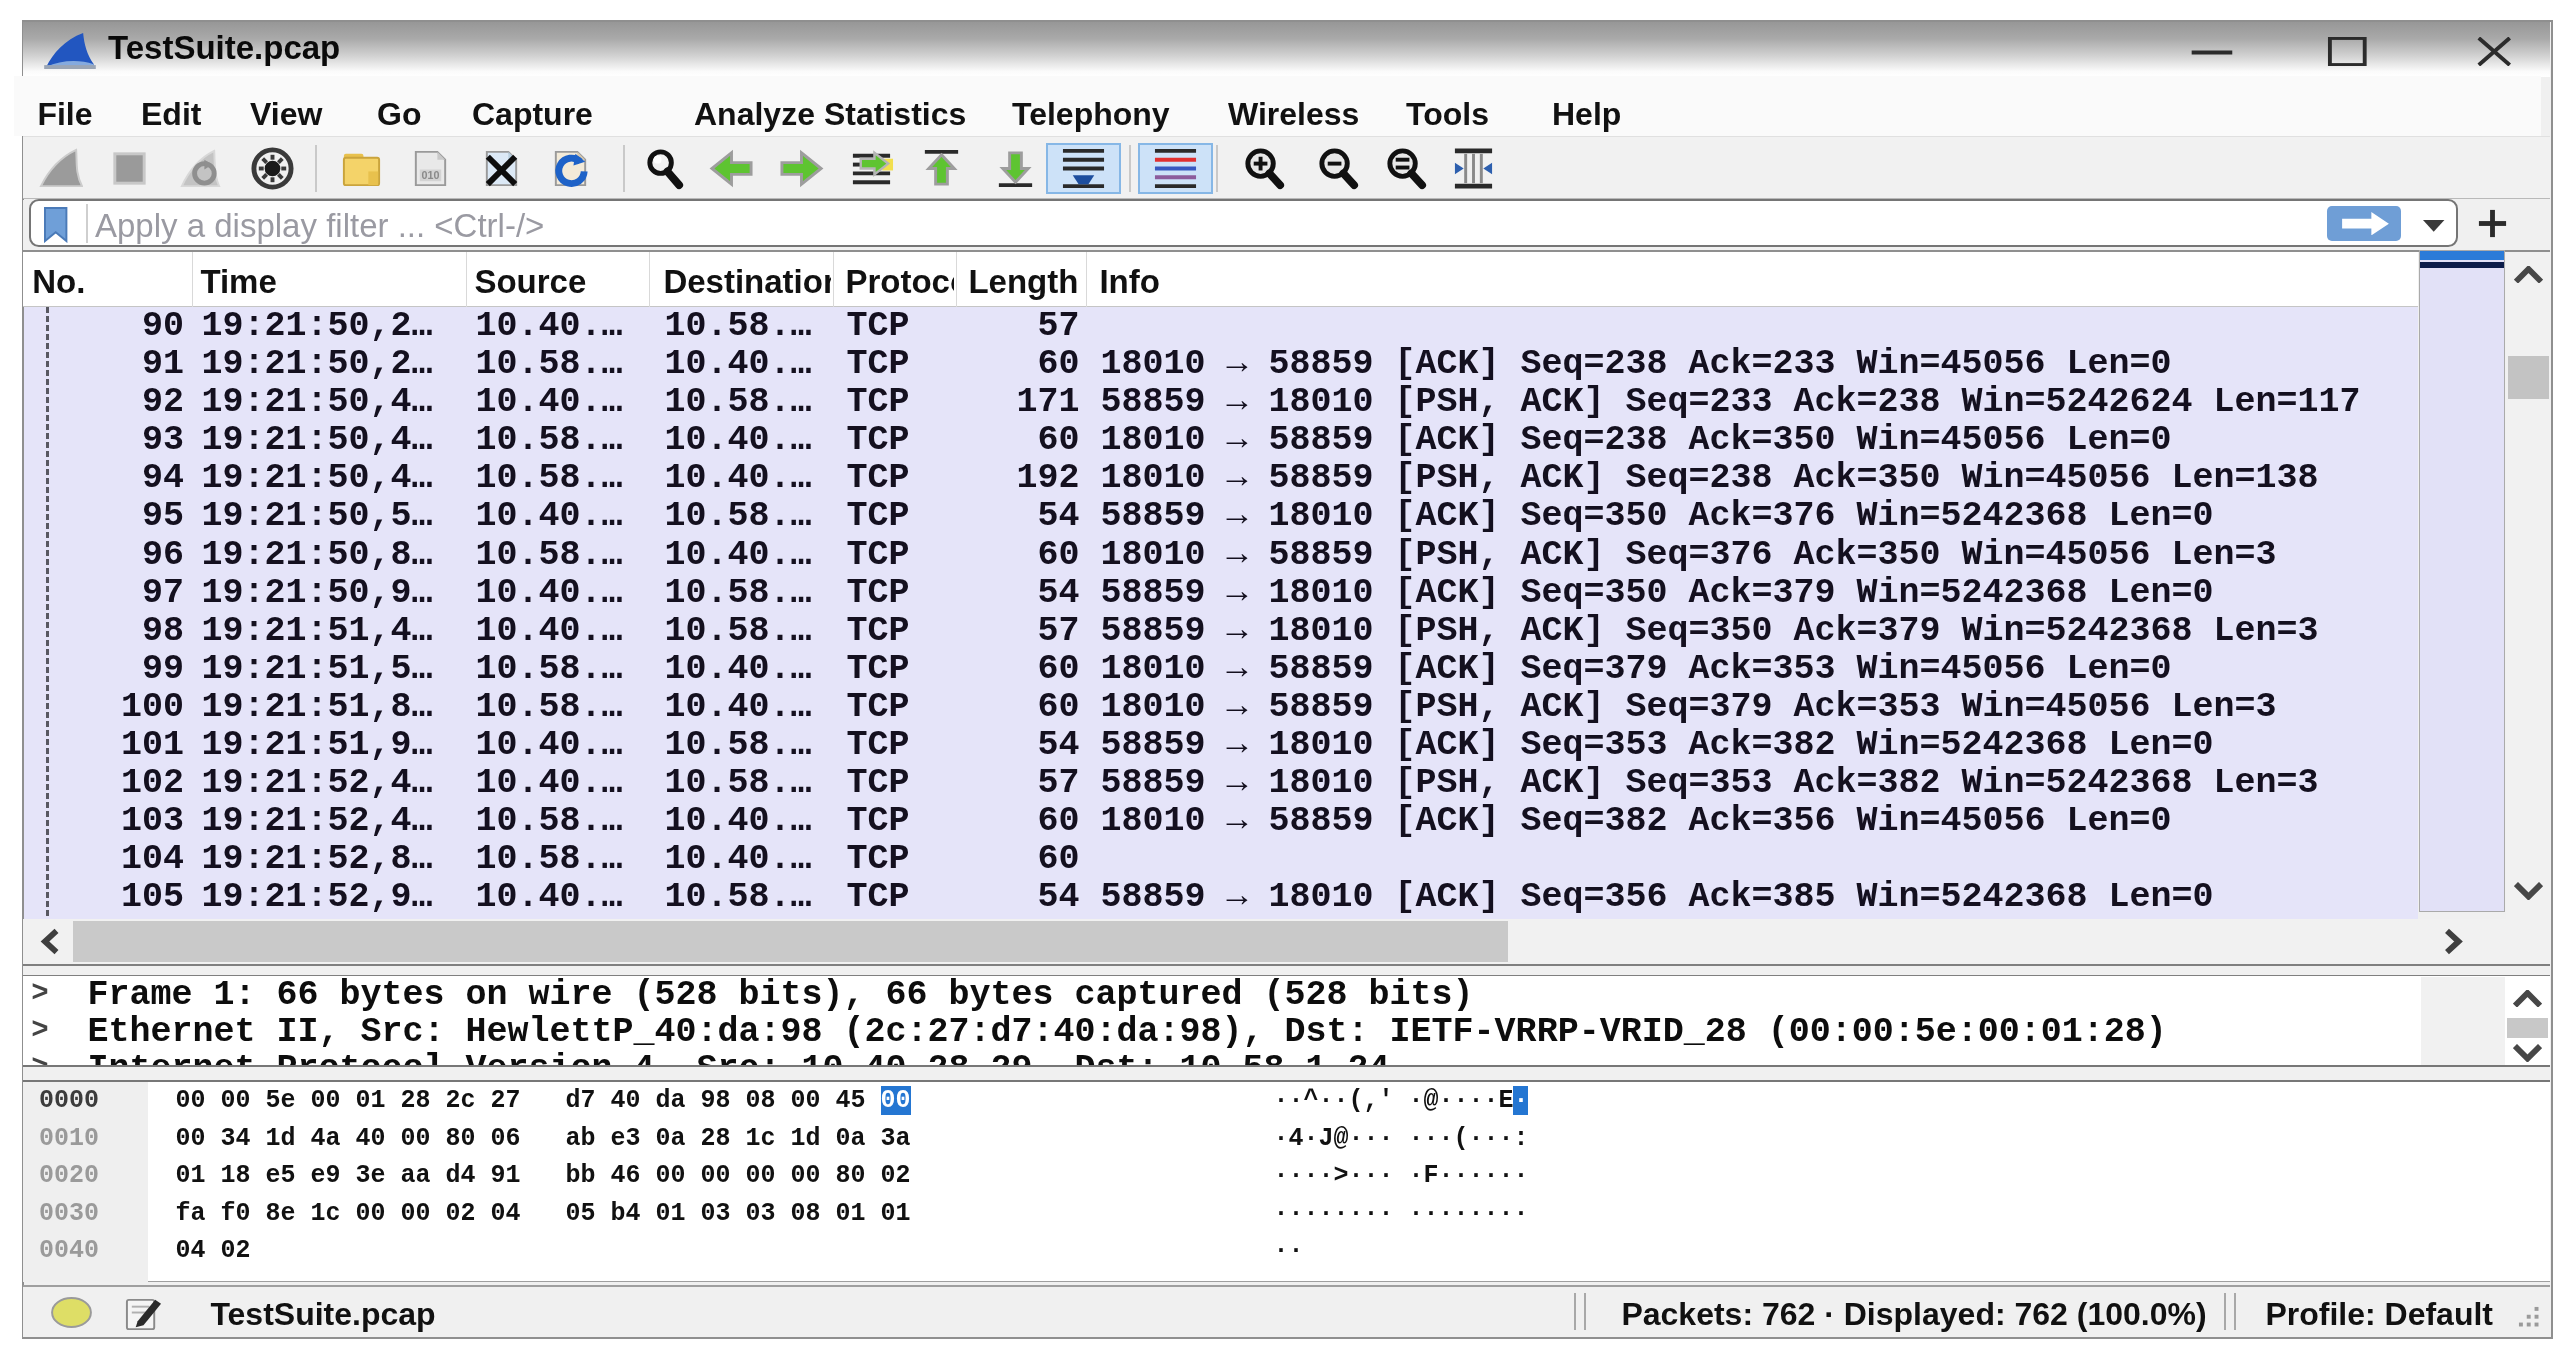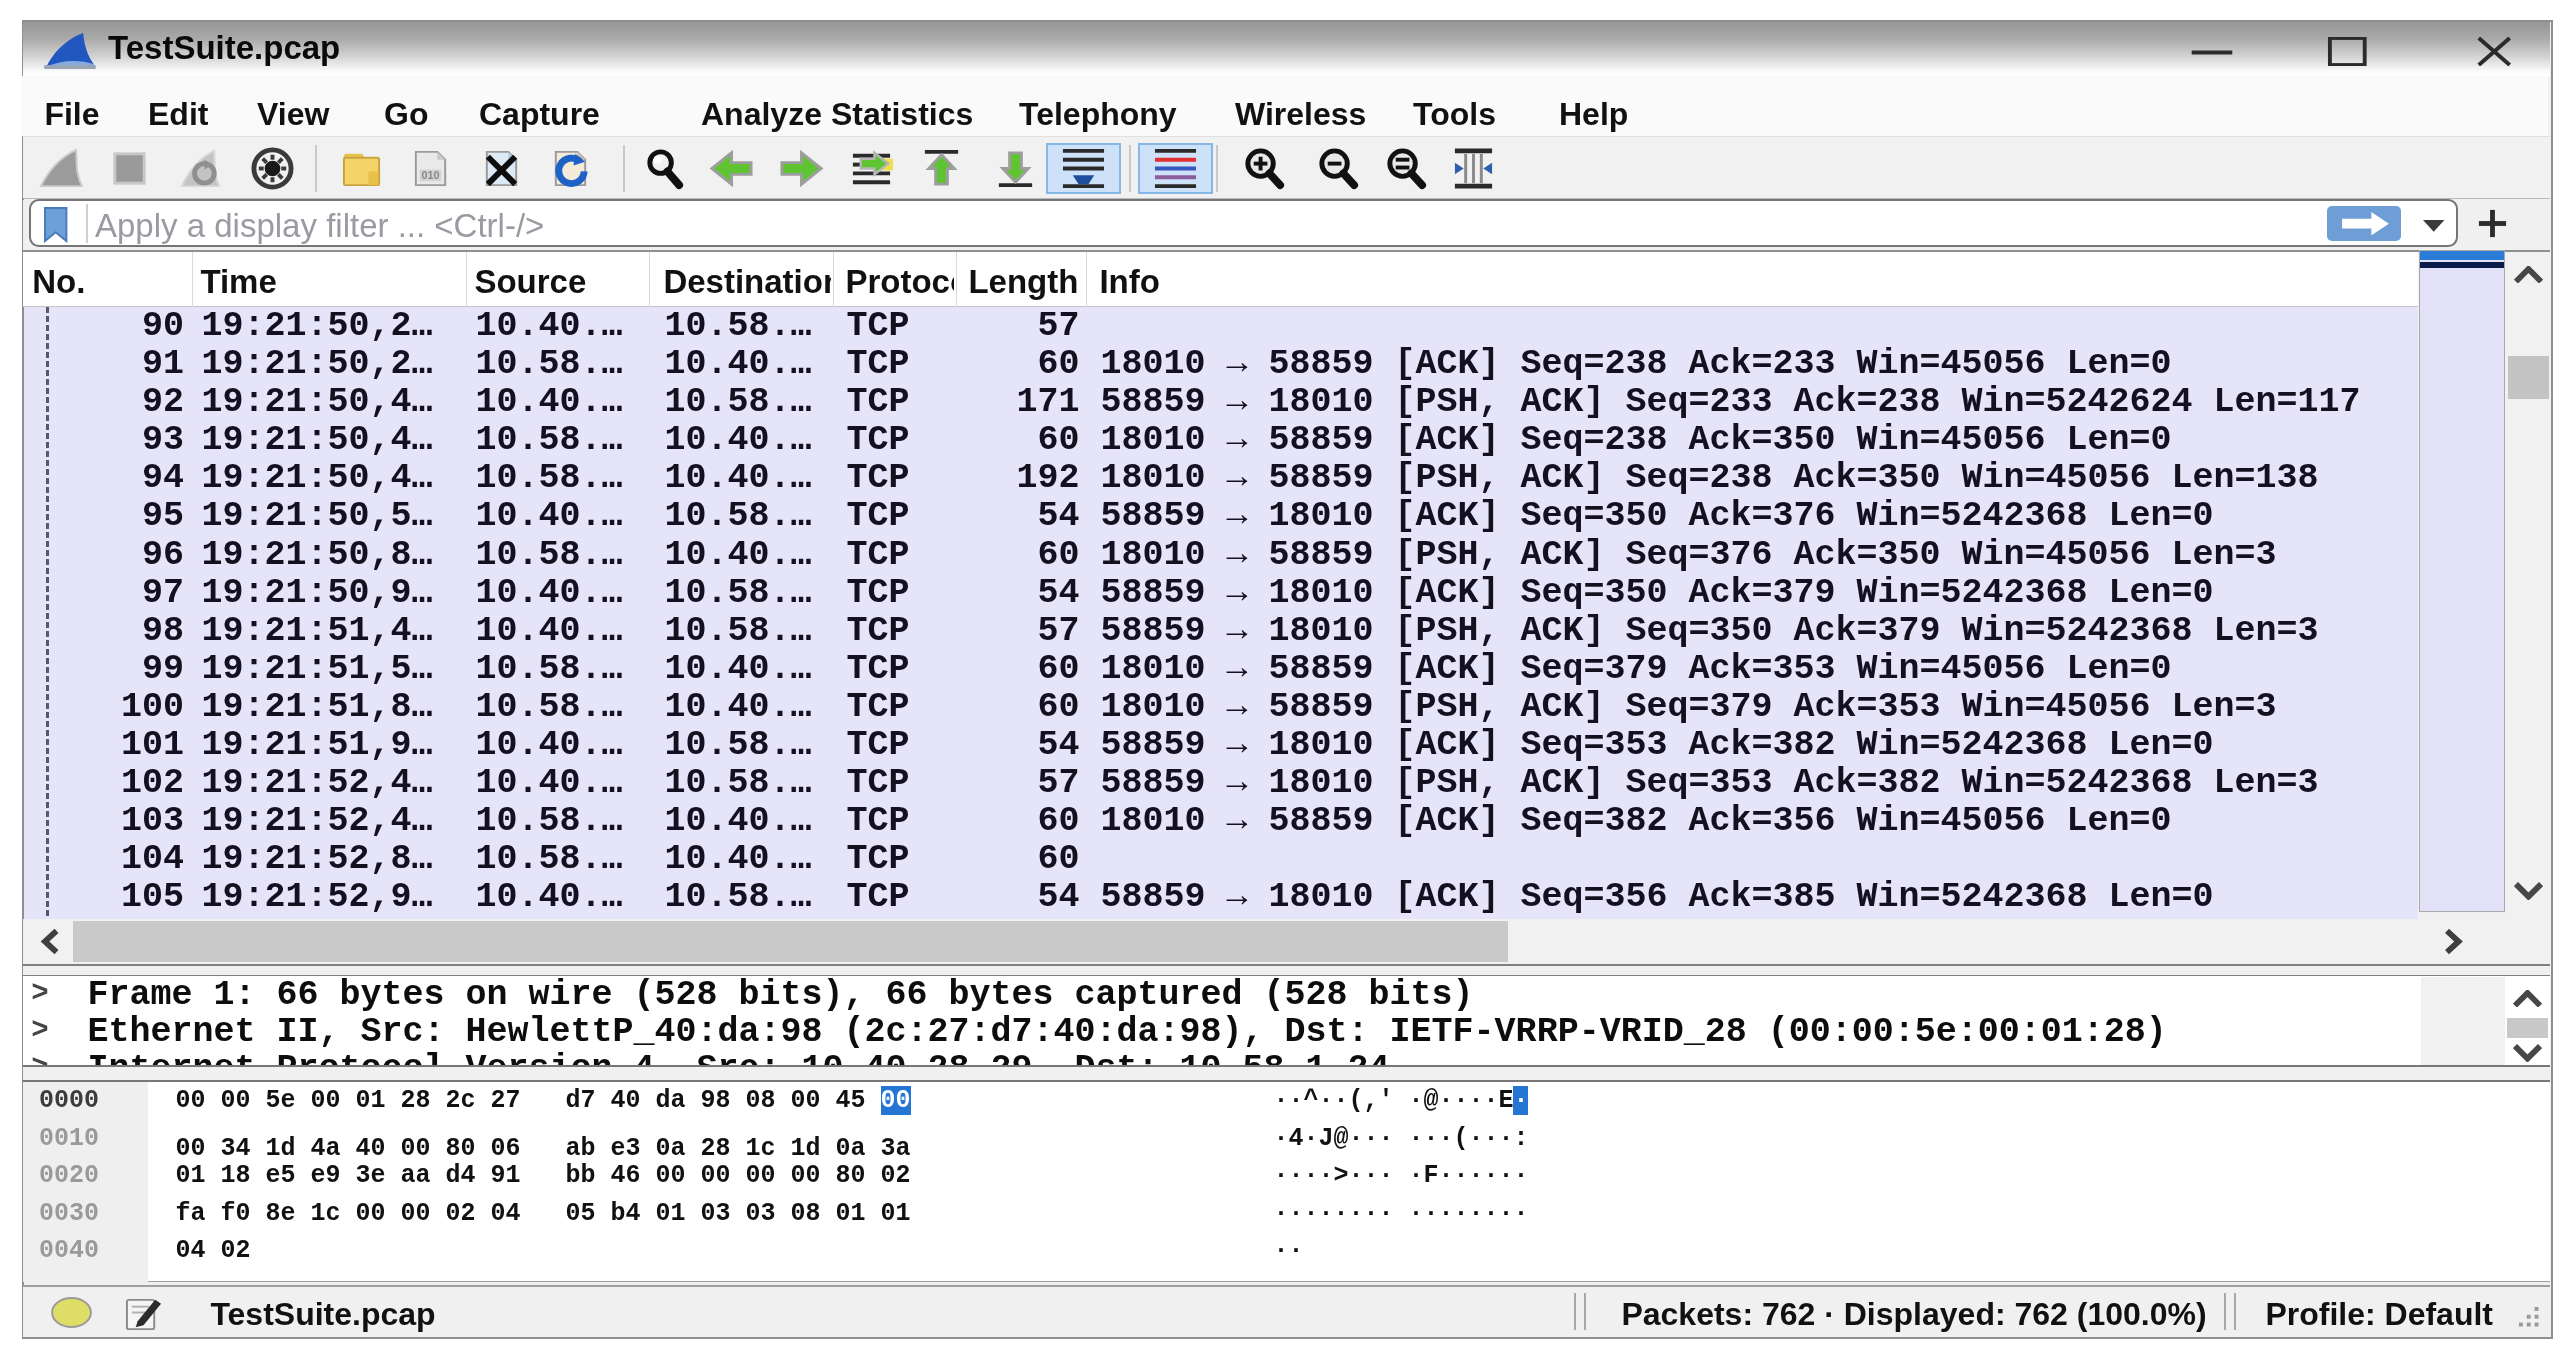--- a/index.html
+++ b/index.html
@@ -1,20 +1,20 @@
 <!DOCTYPE html>
 <html><head><meta charset="utf-8"><style>
 *{margin:0;padding:0;box-sizing:border-box;}
 html,body{width:2576px;height:1362px;background:#fff;overflow:hidden;}
 body{font-family:"Liberation Sans",sans-serif;position:relative;}
 .abs{position:absolute;}
 .mono{font-family:"Liberation Mono",monospace;font-weight:700;}
 .win{left:21.5px;top:19.5px;width:2531px;height:1319px;border:2px solid #8f8f8f;background:#f0f0f0;}
 .titlebar{left:23.4px;top:21.5px;width:2527px;height:55px;background:linear-gradient(180deg,#979797 0%,#a9a9a9 30%,#d2d2d2 62%,#fbfbfb 90%,#ffffff 100%);}
-.menubar{left:21px;top:76px;width:2527px;height:60px;background:#fafafa;}
+.menubar{left:14px;top:76px;width:2527px;height:60px;background:#fafafa;}
 .menuitem{position:absolute;top:19.5px;font-size:32px;font-weight:700;color:#111;}
 .toolbar{left:23.4px;top:136px;width:2527px;height:63px;background:#f1f1f1;border-top:1px solid #e0e0e0;border-bottom:1px solid #b9b9b9;}
 .filterbar{left:23.4px;top:200px;width:2527px;height:52px;background:#f0f0f0;border-bottom:2px solid #8f8f8f;}
 .filterbox{left:29px;top:199px;width:2429px;height:48px;background:#fff;border:2px solid #757575;border-radius:9.8px;}
 .hdr{left:23.4px;top:252px;width:2395px;height:55px;background:#fff;border-bottom:1px solid #c5c5c5;}
 .hdrtxt{position:absolute;top:10.7px;font-size:33px;font-weight:700;color:#111;white-space:nowrap;}
 .hsep{position:absolute;top:0;width:1px;height:55px;background:#d9d9d9;}
 .rows{left:24.4px;top:307px;width:2394px;height:612px;background:#e5e4f9;}
 .prow{position:absolute;left:0;width:100%;height:38px;white-space:nowrap;}
 .prow span{position:absolute;font-size:35px;line-height:38px;color:#14101f;}
@@ -412,21 +412,21 @@
       <path d="M2 2 L15 15 L28 2" fill="none" stroke="#474747" stroke-width="6"></path>
     </svg>
 </div>
 <div class="abs splitter"></div>
 <div class="abs hexpane">
     <div class="offcol"></div>
 <span class="hexline mono" style="left:15.6px;top:0px;color:#3c3c3c;">0000</span>
 <span class="hexline mono" style="left:152px;top:0px;color:#111;">00 00 5e 00 01 28 2c 27   d7 40 da 98 08 00 45 <span class="hl">00</span></span>
 <span class="hexline mono" style="left:1250px;top:0px;color:#111;">··^··(,' ·@····E<span class="hl">·</span></span>
 <span class="hexline mono" style="left:15.6px;top:38px;color:#9a9a9a;">0010</span>
-<span class="hexline mono" style="left:152px;top:38px;color:#111;margin-top:10px;">00 34 1d 4a 40 00 80 06   ab e3 0a 28 1c 1d 0a 3a</span>
+<span class="hexline mono" style="left:152px;top:38px;color:#111;">00 34 1d 4a 40 00 80 06   ab e3 0a 28 1c 1d 0a 3a</span>
 <span class="hexline mono" style="left:1250px;top:38px;color:#111;">·4·J@··· ···(···:</span>
 <span class="hexline mono" style="left:15.6px;top:75px;color:#9a9a9a;">0020</span>
 <span class="hexline mono" style="left:152px;top:75px;color:#111;">01 18 e5 e9 3e aa d4 91   bb 46 00 00 00 00 80 02</span>
 <span class="hexline mono" style="left:1250px;top:75px;color:#111;">····&gt;··· ·F······</span>
 <span class="hexline mono" style="left:15.6px;top:113px;color:#9a9a9a;">0030</span>
 <span class="hexline mono" style="left:152px;top:113px;color:#111;">fa f0 8e 1c 00 00 02 04   05 b4 01 03 03 08 01 01</span>
 <span class="hexline mono" style="left:1250px;top:113px;color:#111;">········ ········</span>
 <span class="hexline mono" style="left:15.6px;top:150px;color:#9a9a9a;">0040</span>
 <span class="hexline mono" style="left:152px;top:150px;color:#111;">04 02</span>
 <span class="hexline mono" style="left:1250px;top:150px;color:#111;">··</span>

